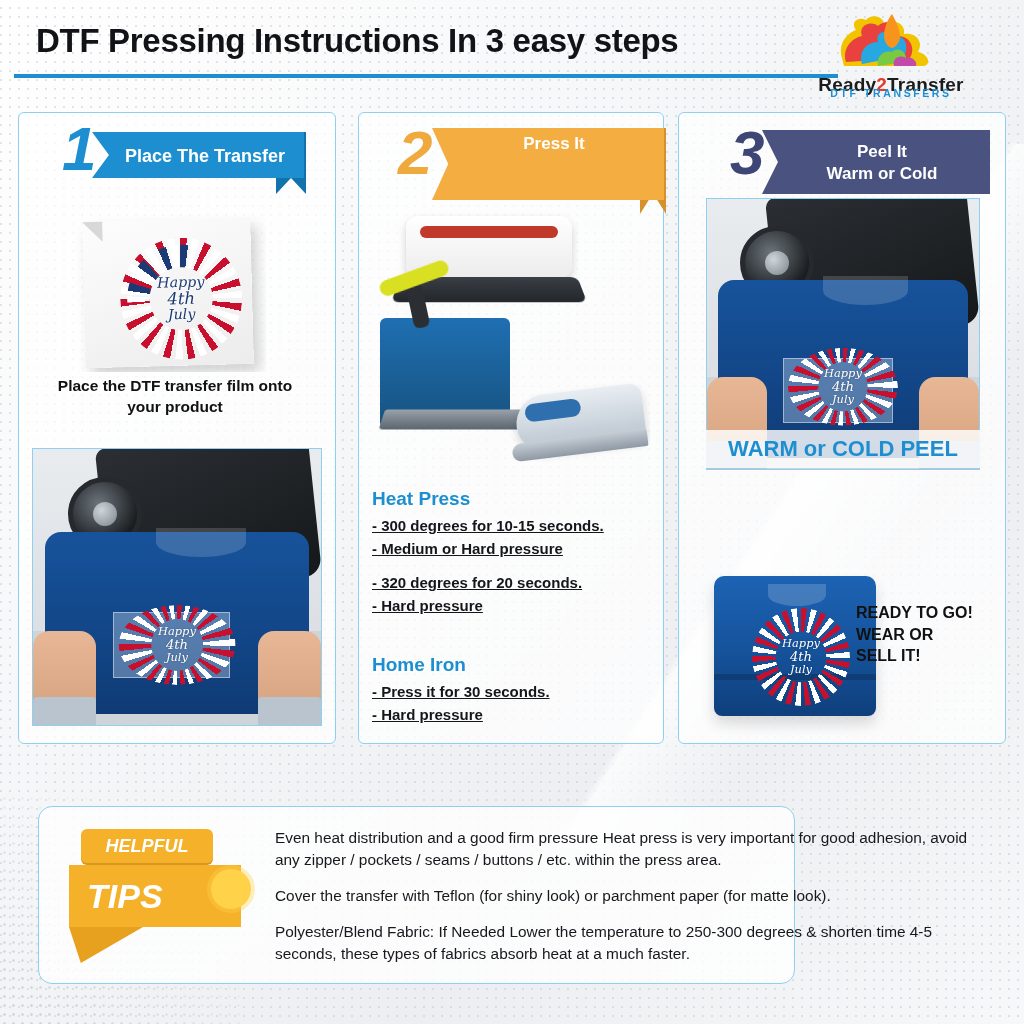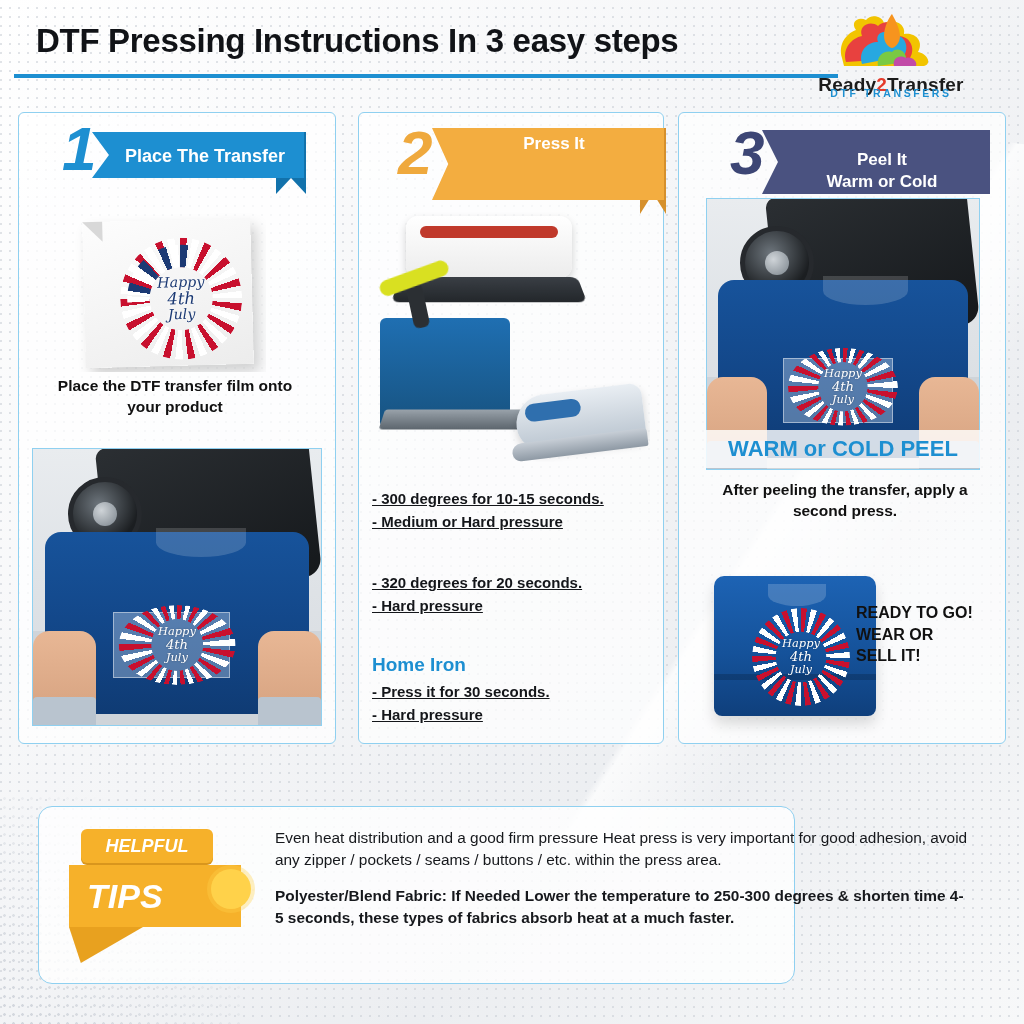--- a/index.html
+++ b/index.html
@@ -102,21 +102,21 @@
   #s2title { position: relative; text-align: center; font-size: 17px; font-weight: bold; padding: 6px 0 3px 12px; }
   #s2sub { position: relative; text-align: center; font-size: 11.5px; font-weight: bold; line-height: 1.28; padding-left: 12px; }
 
   
   #s3num { left: 730px; top: 122px; color: #3d4675; }
   #s3ribbon { left: 762px; top: 130px; width: 228px; height: 64px; }
   #s3ribbon .rb-body {
     background: #4a5280;
     clip-path: polygon(0 0, 100% 0, 100% 100%, 0 100%, 7% 50%);
   }
-  #s3ribbon .rb-label { font-size: 17px; padding-top: 19px; padding-left: 12px; line-height: 1.28; }
+  #s3ribbon .rb-label { font-size: 17px; padding-top: 11px; padding-left: 12px; line-height: 1.28; }
 
   
   .imgbox { position: absolute; overflow: hidden; }
   .framed { border: 1.4px solid #8fd0f0; }
 
   
   #film { left: 70px; top: 212px; width: 196px; height: 160px; }
   .sheet {
     position: absolute; left: 14px; top: 8px; width: 168px; height: 146px;
     background: linear-gradient(160deg,#fdfdfd,#ececec);
@@ -325,21 +325,21 @@
     background: #e8a11f;
     clip-path: polygon(0 0, 100% 0, 16% 100%);
   }
   .tb-sun {
     position: absolute; right: 4px; top: 40px; width: 40px; height: 40px;
     border-radius: 50%; background: #ffd24a;
     box-shadow: 0 0 0 4px rgba(255,210,74,.35);
   }
   .tips-text { position: absolute; left: 236px; top: 20px; width: 694px; }
   .tips-text p { font-size: 15.4px; color: #16181c; line-height: 1.42; margin-bottom: 14px; }
-  .tips-text p:last-child { margin-bottom: 9px; font-weight: bold; }
+  .tips-text p:last-child { margin-bottom: 9px; }
 </style>
 </head>
 <body>
 
 <div class="page">
   <div class="dots-bl"></div>
   <div class="swoosh"></div>
 
   <div class="header">
     <div class="title">DTF Pressing Instructions In 3 easy steps</div>
@@ -423,20 +423,21 @@
     <div class="eps-base"></div>
     <div class="hp-body">
       <div class="hp-handle"></div>
       <div class="hp-plate"></div>
     </div>
     <div class="iron-body"></div>
     <div class="iron-sole"></div>
   </div>
 
   <div class="sec" id="sec-a">
+    <h3>Heat Press</h3>
     <p style="white-space:pre-line;">- 300 degrees for 10-15 seconds.
 - Medium or Hard pressure</p>
   </div>
   <div class="sec" id="sec-b">
     <p style="white-space:pre-line;">- 320 degrees for 20 seconds.
 - Hard pressure</p>
   </div>
   <div class="sec" id="sec-c">
     <h3>Home Iron</h3>
     <p style="white-space:pre-line;">- Press it for 30 seconds.
@@ -470,21 +471,20 @@
     </div>
     <div class="hand left">
         <div class="cuff"></div>
       </div>
     <div class="hand right">
         <div class="cuff"></div>
       </div>
   </div>
 
   <div class="peelbar">WARM or COLD PEEL</div>
-  <div class="caption" id="cap3">After peeling the transfer, apply a second press.</div>
 
   <div class="imgbox" id="folded">
     <div class="fold-body">
       <div class="fold-collar"></div>
     </div>
     <div class="fold-line"></div>
     <div class="art onshirt" id="foldArt">
       <div class="petals"></div>
       <div class="script">
         <span class="l1">Happy</span>
@@ -500,16 +500,17 @@
 
   <div id="tips">
     <div class="tips-badge">
       <div class="tb-helpful">HELPFUL</div>
       <div class="tb-tips">TIPS</div>
       <div class="tb-point"></div>
       <div class="tb-sun"></div>
     </div>
     <div class="tips-text">
       <p>Even heat distribution and a good firm pressure Heat press is very important for good adhesion, avoid any zipper / pockets / seams / buttons / etc. within the press area.</p>
+      <p>Cover the transfer with Teflon (for shiny look) or parchment paper (for matte look).</p>
       <p>Polyester/Blend Fabric: If Needed Lower the temperature to 250-300 degrees &amp; shorten time 4-5 seconds, these types of fabrics absorb heat at a much faster.</p>
     </div>
   </div>
 </div>
 
 </body></html>

